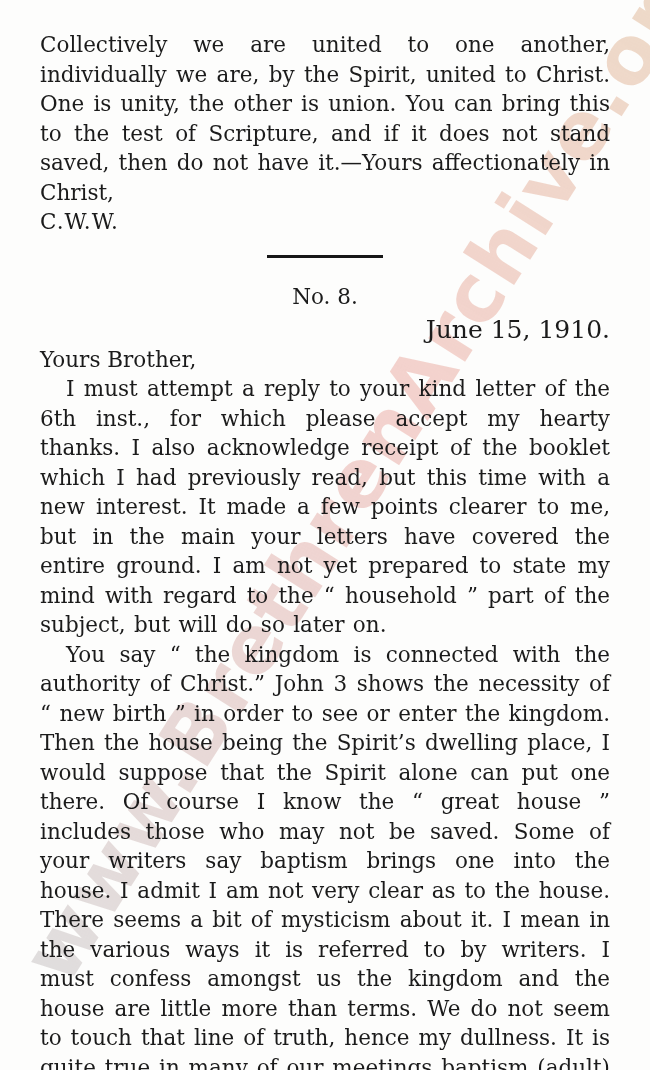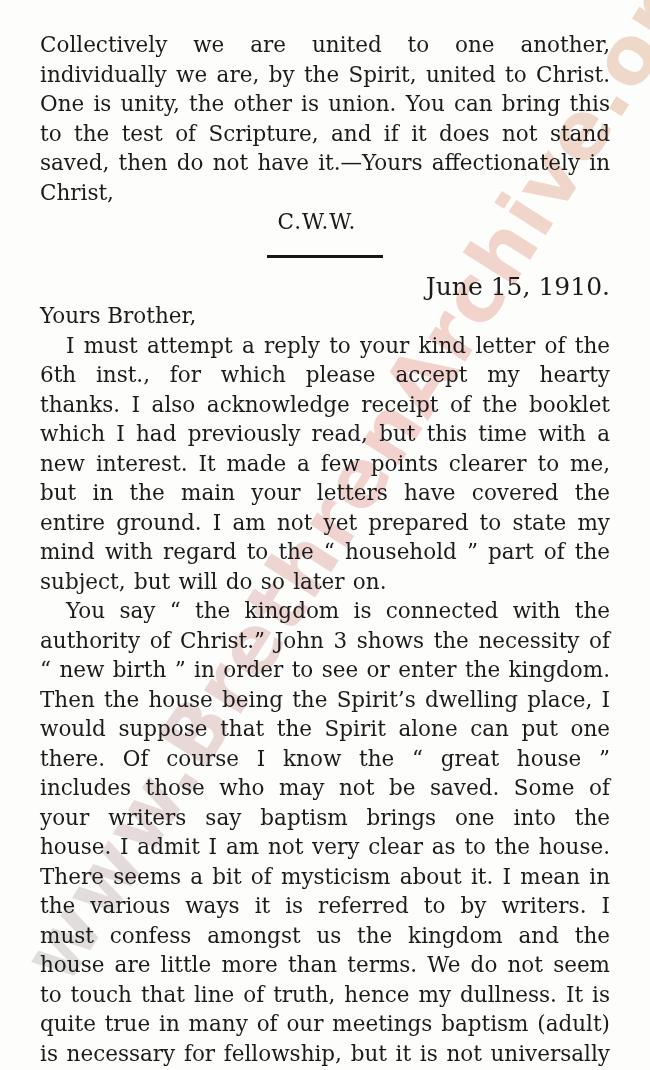--- a/index.html
+++ b/index.html
@@ -47,21 +47,21 @@
   }
   .body-text {
     margin: 0;
     font-size: 21.5px;
     line-height: 29.5px;
     text-align: justify;
     word-spacing: 1.5px;
   }
   .indent { text-indent: 26px; }
   .signature-line {
-    text-align: center;
+    text-align: left;
     padding-right: 16px;
     font-size: 21.5px;
     line-height: 29.5px;
     letter-spacing: 1px;
   }
   .divider-wrap {
     text-align: center;
     padding: 16px 0 10px 0;
     line-height: 0;
   }
@@ -99,20 +99,21 @@
   <div class="content">
 
     <p class="body-text">Collectively we are united to one another, individually we are, by the Spirit, united to Christ. One is unity, the other is union. You can bring this to the test of Scripture, and if it does not stand saved, then do not have it.—Yours affectionately in Christ,</p>
 
     <div class="signature-line">C.W.W.</div>
 
     <div class="divider-wrap">
       <span class="divider"></span>
     </div>
 
+    <h2 class="letter-heading">No. 8.</h2>
 
     <div class="date-line">June 15, 1910.</div>
 
     <div class="salutation">Yours Brother,</div>
 
     <p class="body-text indent">I must attempt a reply to your kind letter of the 6th inst., for which please accept my hearty thanks. I also acknowledge receipt of the booklet which I had previously read, but this time with a new interest. It made a few points clearer to me, but in the main your letters have covered the entire ground. I am not yet prepared to state my mind with regard to the “ household ” part of the subject, but will do so later on.</p>
 
     <p class="body-text indent">You say “ the kingdom is connected with the authority of Christ.” John 3 shows the necessity of “ new birth ” in order to see or enter the kingdom. Then the house being the Spirit’s dwelling place, I would suppose that the Spirit alone can put one there. Of course I know the “ great house ” includes those who may not be saved. Some of your writers say baptism brings one into the house. I admit I am not very clear as to the house. There seems a bit of mysticism about it. I mean in the various ways it is referred to by writers. I must confess amongst us the kingdom and the house are little more than terms. We do not seem to touch that line of truth, hence my dullness. It is quite true in many of our meetings baptism (adult) is necessary for fellowship, but it is not universally so. I am sorry I have made so much of the mode and so little of its meaning.—Yours affectionately in Christ,</p>
 
   </div>

